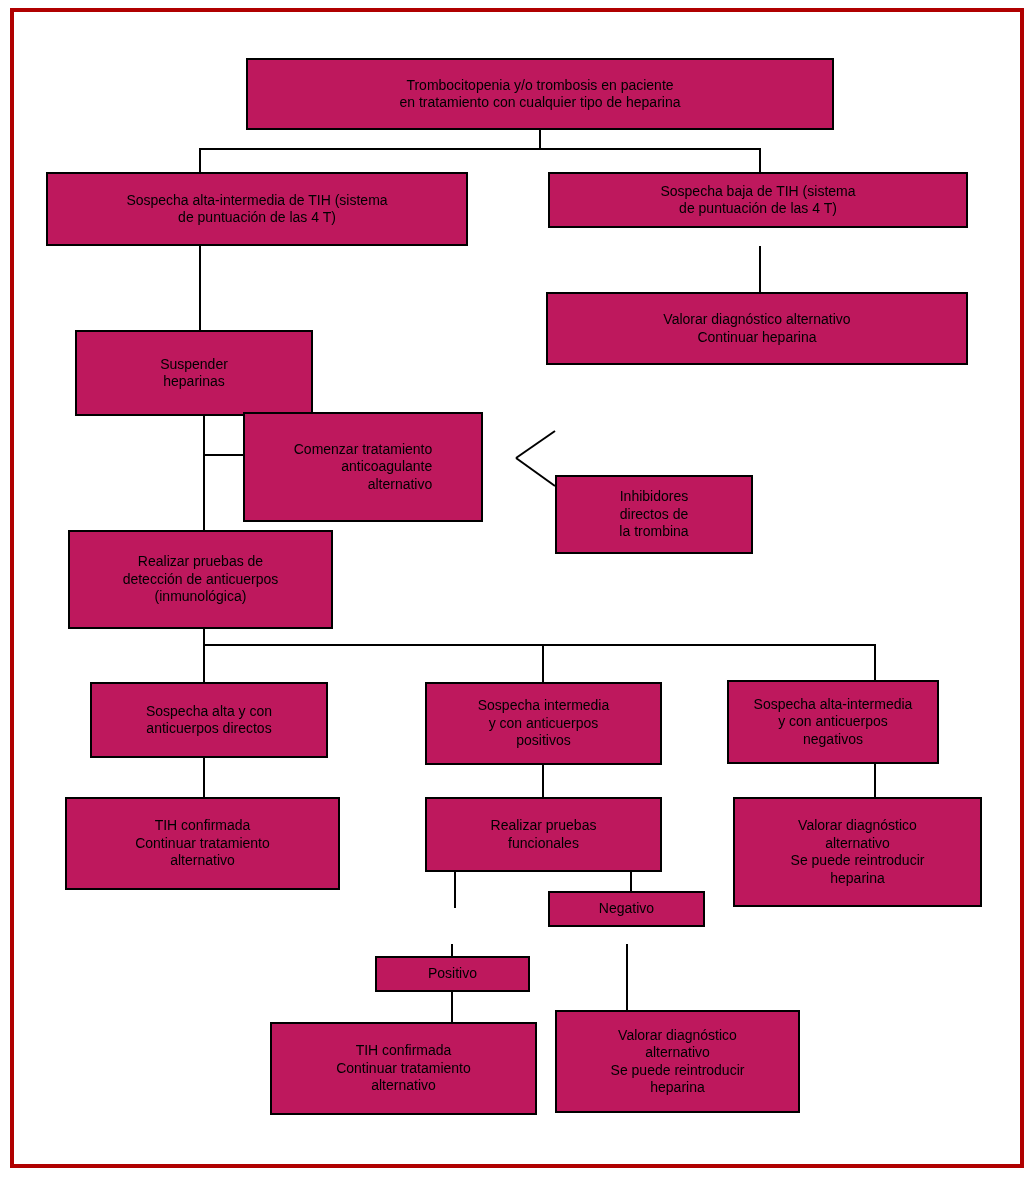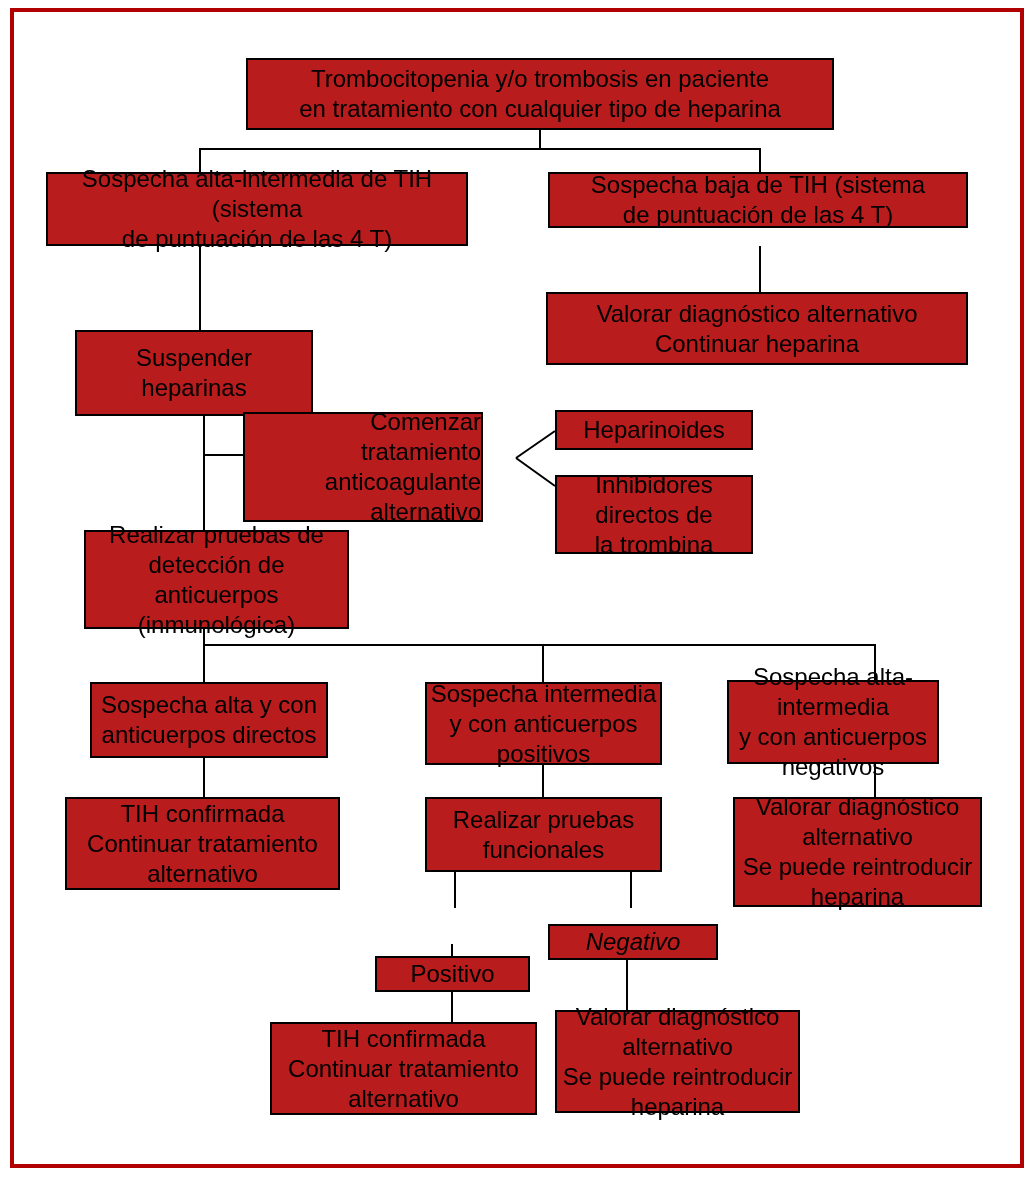--- a/index.html
+++ b/index.html
@@ -28,28 +28,28 @@
     position: absolute;
     left: 0;
     top: 0;
     width: 1034px;
     height: 1177px;
   }
   .node {
     position: absolute;
     box-sizing: border-box;
     border: 2px solid #000000;
-    background: #b91c1c;
+    background: #be185d;
     color: #000000;
     display: flex;
     align-items: center;
     justify-content: center;
     text-align: center;
     white-space: pre-line;
-    font-size: 24px;
+    font-size: 14px;
     line-height: 1.25;
   }
 </style>
 </head>
 <body>
 
 <div class="canvas">
 
   <div class="frame"></div>
 
@@ -100,27 +100,26 @@
   <div class="node" style="left:546px; top:292px; width:422px; height:73px;">Valorar diagnóstico alternativo
 Continuar heparina</div>
 
   <div class="node" style="left:75px; top:330px; width:238px; height:86px;">Suspender
 heparinas</div>
 
   <div class="node" style="left:243px; top:412px; width:240px; height:110px;text-align:right;">Comenzar tratamiento
 anticoagulante
 alternativo</div>
 
-  <div class="node" style="left:555px; top:410px; width:198px; height:40px;">Heparinoides</div>
 
   <div class="node" style="left:555px; top:475px; width:198px; height:79px;">Inhibidores
 directos de
 la trombina</div>
 
-  <div class="node" style="left:84px; top:530px; width:265px; height:99px;">Realizar pruebas de
+  <div class="node" style="left:68px; top:530px; width:265px; height:99px;">Realizar pruebas de
 detección de anticuerpos
 (inmunológica)</div>
 
   <div class="node" style="left:90px; top:682px; width:238px; height:76px;">Sospecha alta y con
 anticuerpos directos</div>
 
   <div class="node" style="left:425px; top:682px; width:237px; height:83px;">Sospecha intermedia
 y con anticuerpos
 positivos</div>
 
@@ -135,21 +134,21 @@
   <div class="node" style="left:425px; top:797px; width:237px; height:75px;">Realizar pruebas
 funcionales</div>
 
   <div class="node" style="left:733px; top:797px; width:249px; height:110px;">Valorar diagnóstico
 alternativo
 Se puede reintroducir
 heparina</div>
 
   <div class="node" style="left:375px; top:908px; width:155px; height:36px;margin-top:48px;">Positivo</div>
 
-  <div class="node" style="left:548px; top:924px; width:170px; height:36px;font-style:italic;">Negativo</div>
+  <div class="node" style="left:548px; top:891px; width:157px; height:36px;">Negativo</div>
 
   <div class="node" style="left:270px; top:1022px; width:267px; height:93px;">TIH confirmada
 Continuar tratamiento
 alternativo</div>
 
   <div class="node" style="left:555px; top:1010px; width:245px; height:103px;">Valorar diagnóstico
 alternativo
 Se puede reintroducir
 heparina</div>
 

